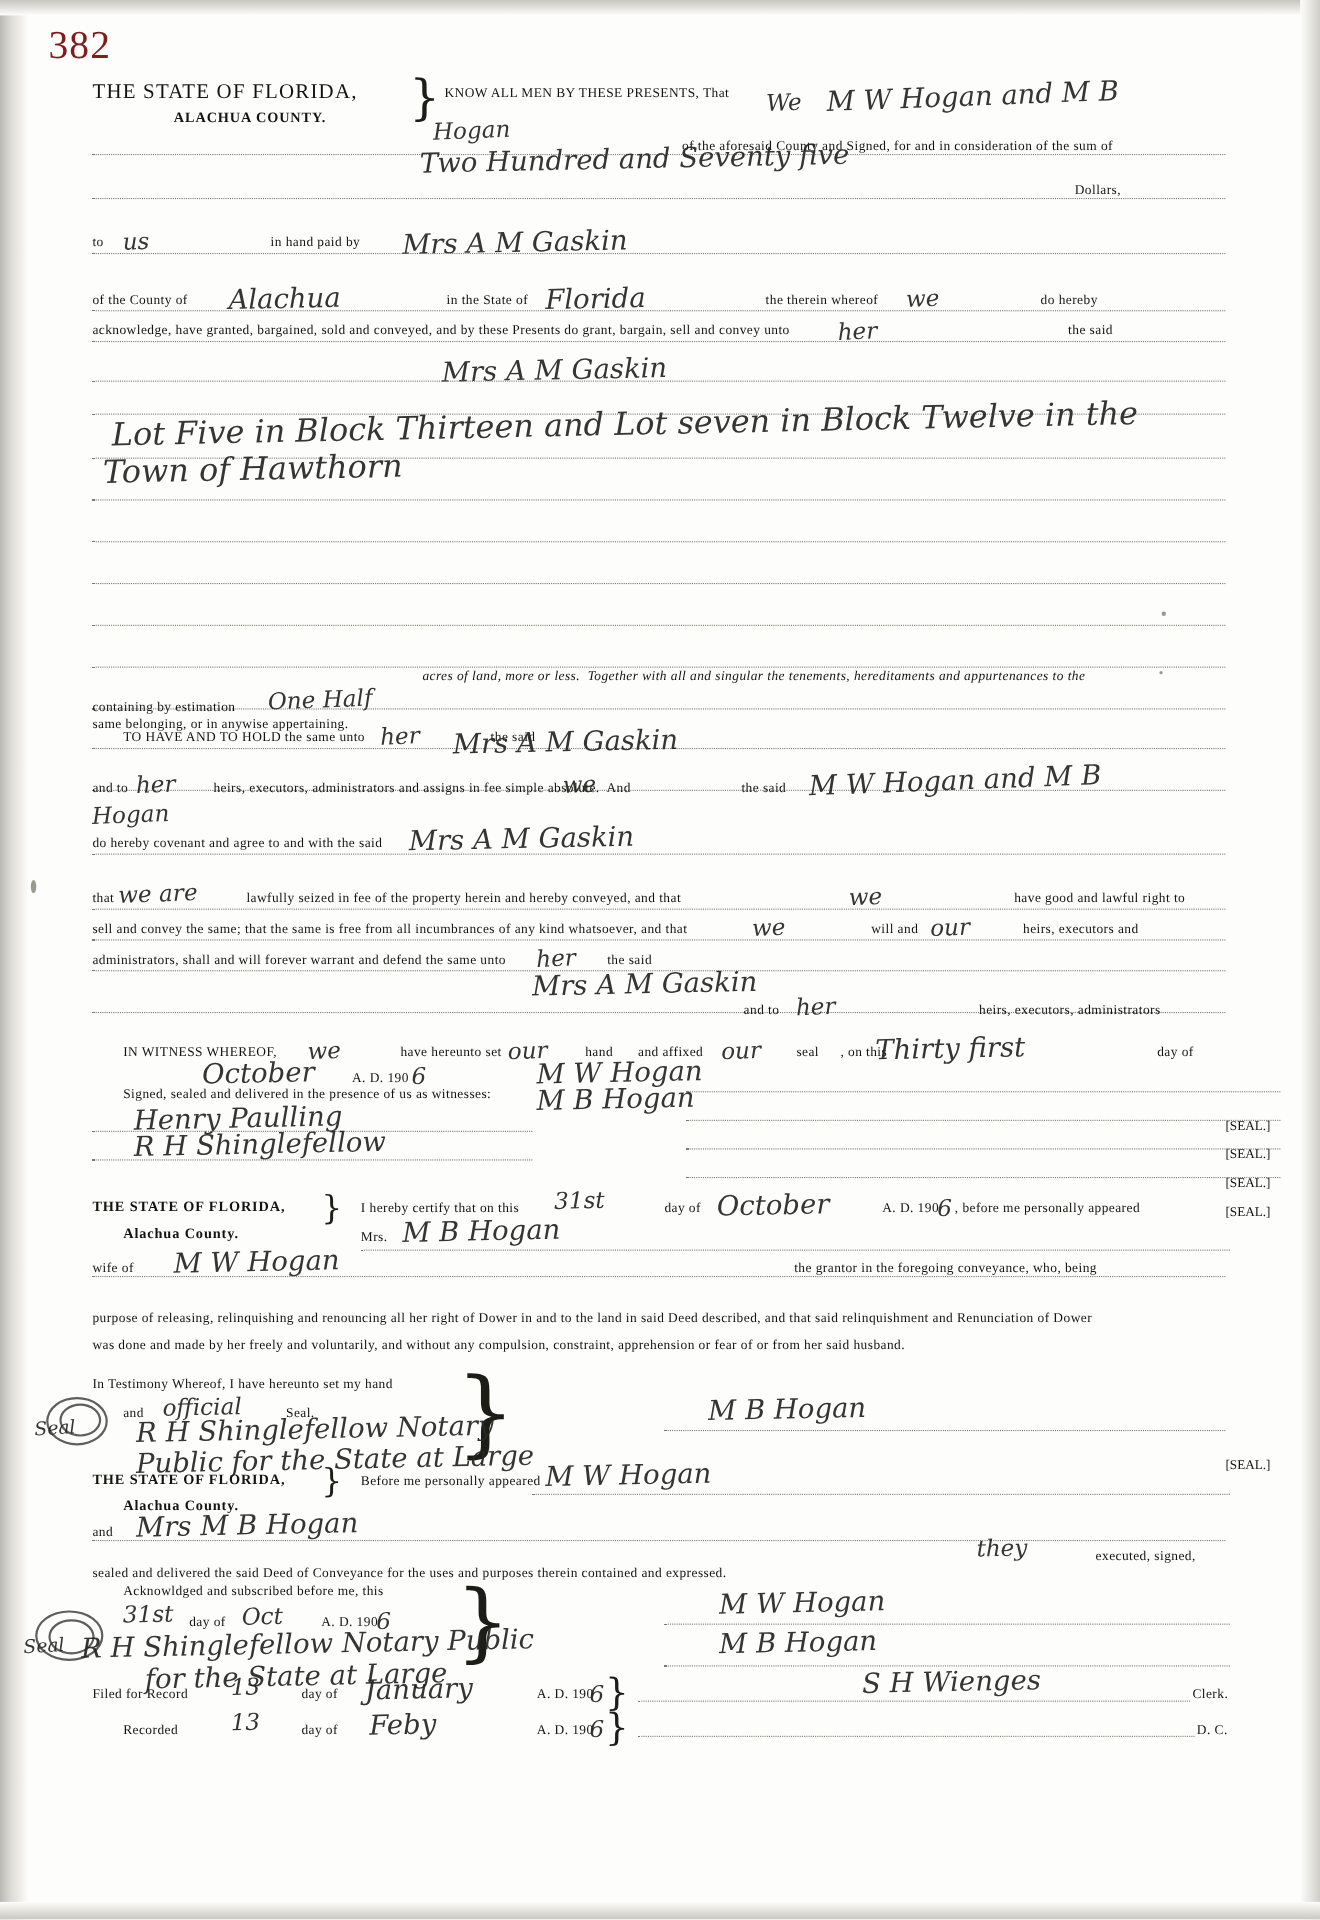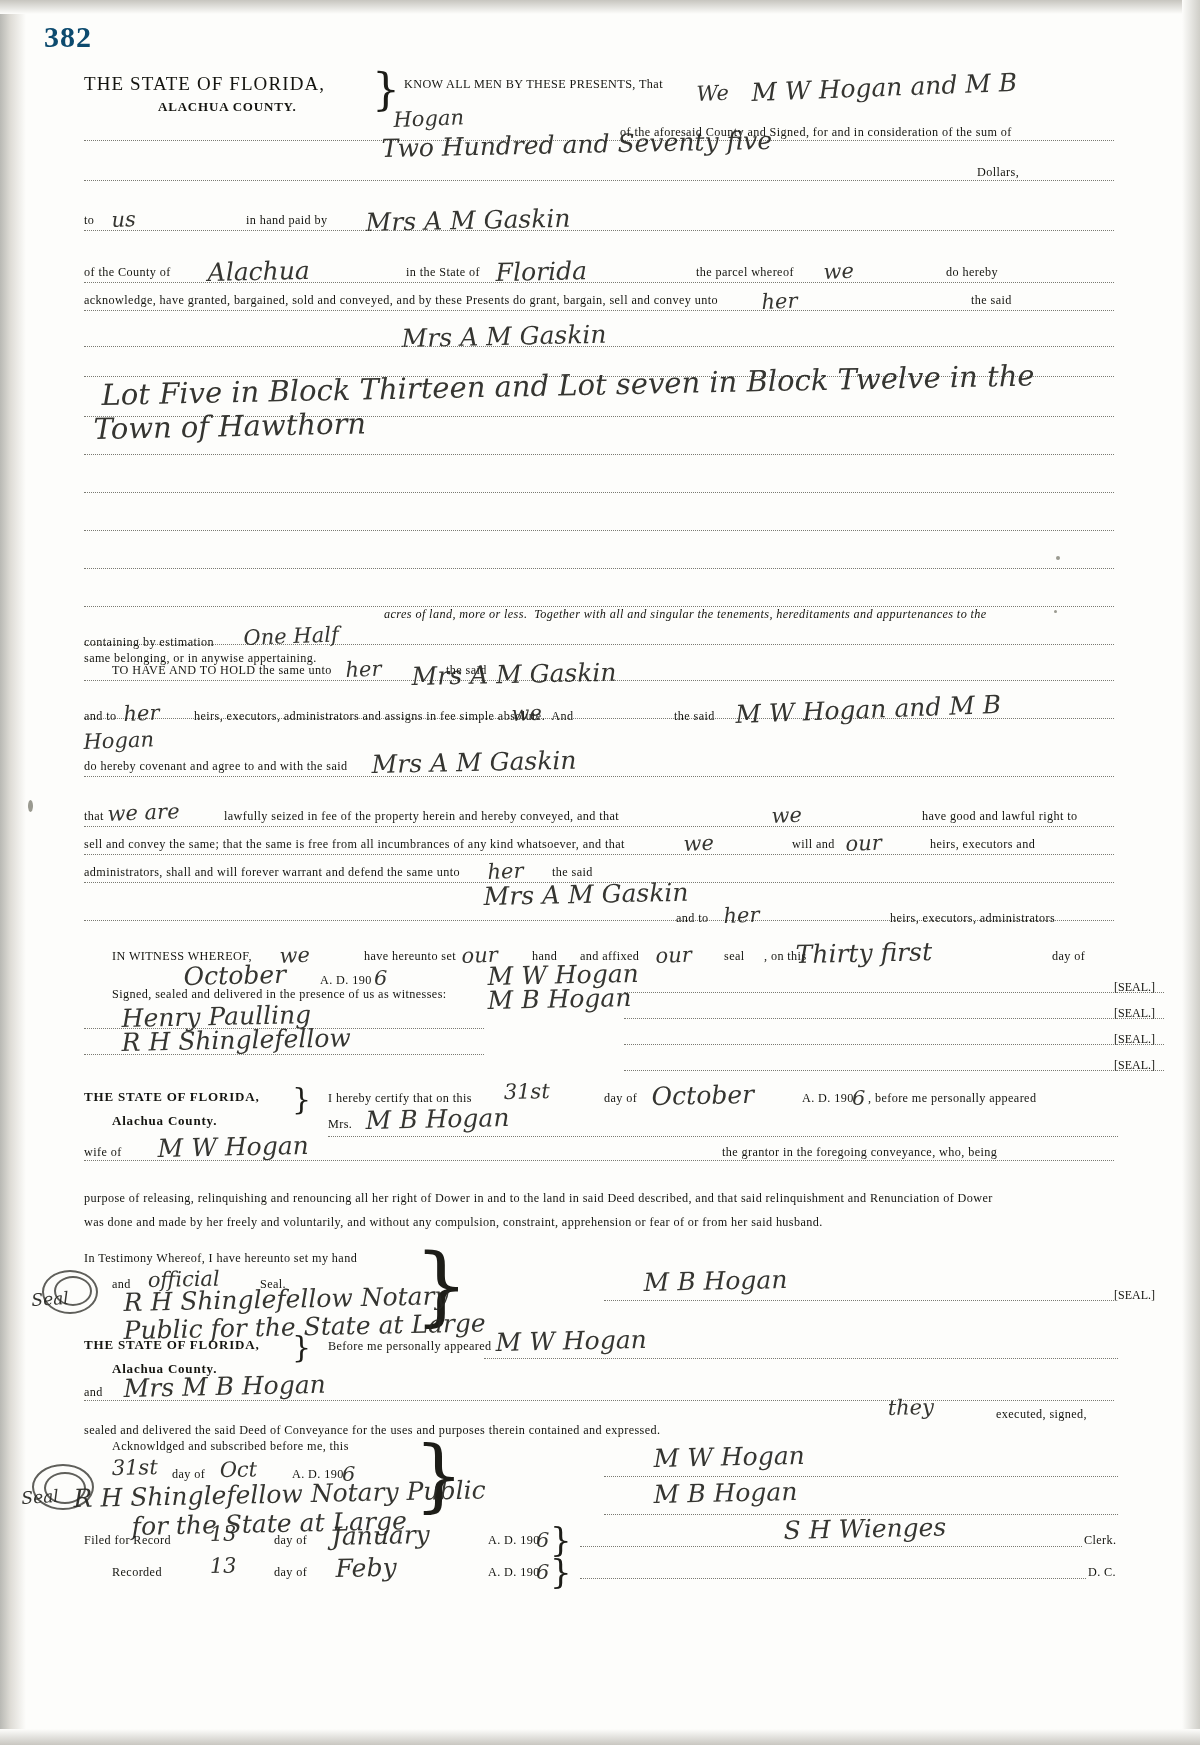--- a/index.html
+++ b/index.html
@@ -42,24 +42,23 @@
   .scan-edge-bottom {
     position: absolute;
     left: 0; bottom: 0;
     width: 1200px; height: 16px;
     background: linear-gradient(to top, #c9c7c1 0%, #fdfdfb 100%);
   }
   .page-number {
     position: absolute;
     left: 44px; top: 20px;
     font-family: "Liberation Serif", serif;
-    font-size: 30px;
+    font-size: 36px;
     letter-spacing: 1px;
-    color: #0c4a6e;
-    font-weight: bold;
+    color: #7f1d1d;
   }
   .sheet {
     position: absolute;
     left: 84px; top: 56px;
     width: 1030px;
     height: 1650px;
   }
   
   .t {
     position: absolute;
@@ -112,20 +111,21 @@
     font-size: 30px;
     color: #1d1d18;
     line-height: 1;
   }
   .brace.tall { font-size: 44px; }
   .seal-tag {
     position: absolute;
     font-family: "Liberation Serif", serif;
     font-size: 12px;
     color: #14140f;
+    margin-top: 36px;
   }
   .blob {
     position: absolute;
     border-radius: 50%;
     border: 2px solid #2a2a24;
     opacity: 0.75;
   }
   .speck {
     position: absolute;
     background: #9a9a90;
@@ -168,21 +168,21 @@
     <div class="t sc" style="left:0px; top:158px;">to</div>
     <div class="hw md slant" style="left:28px; top:152px;">us</div>
     <div class="t sc" style="left:162px; top:158px;">in hand paid by</div>
     <div class="hw lg slant2" style="left:282px; top:152px;">Mrs A M Gaskin</div>
     <div class="rule" style="left:0px; top:174px; width:1030px;"></div>
 
     <div class="t sc" style="left:0px; top:210px;">of the County of</div>
     <div class="hw lg slant2" style="left:124px; top:202px;">Alachua</div>
     <div class="t sc" style="left:322px; top:210px;">in the State of</div>
     <div class="hw lg slant2" style="left:412px; top:202px;">Florida</div>
-    <div class="t sc" style="left:612px; top:210px;">the parcel whereof</div>
+    <div class="t sc" style="left:612px; top:210px;">the therein whereof</div>
     <div class="hw md slant" style="left:740px; top:204px;">we</div>
     <div class="t sc" style="left:862px; top:210px;">do hereby</div>
     <div class="rule" style="left:0px; top:226px; width:1030px;"></div>
 
     <div class="t sc" style="left:0px; top:238px;">acknowledge, have granted, bargained, sold and conveyed, and by these Presents do grant, bargain, sell and convey unto</div>
     <div class="hw md slant" style="left:678px; top:234px;">her</div>
     <div class="t sc" style="left:887px; top:238px;">the said</div>
     <div class="rule" style="left:0px; top:254px; width:1030px;"></div>
 
     <div class="hw lg slant2" style="left:318px; top:268px;">Mrs A M Gaskin</div>

